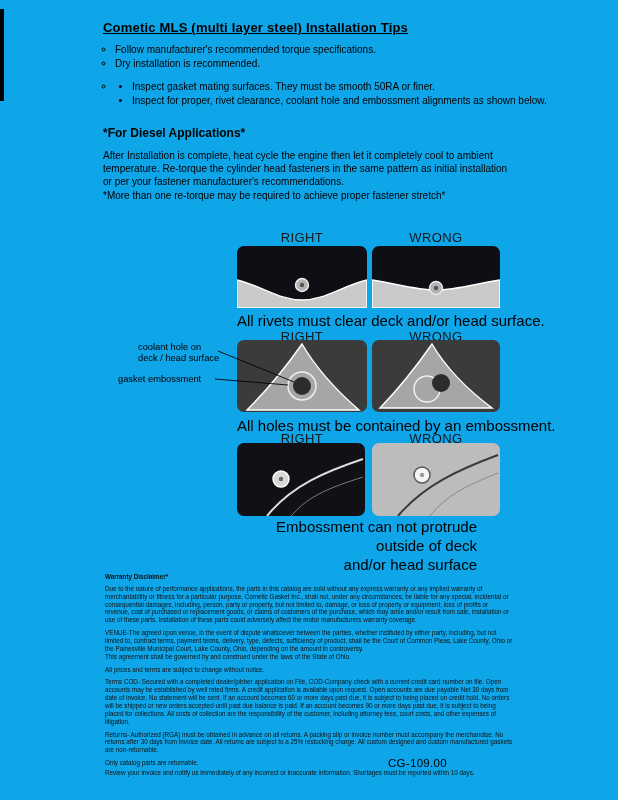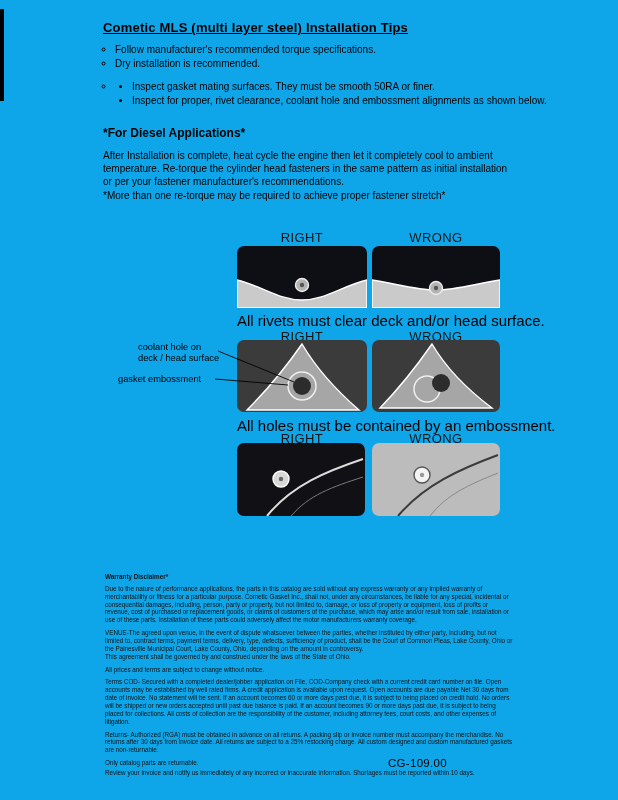--- a/index.html
+++ b/index.html
@@ -148,20 +148,22 @@
     </div>
     <div class="fig-panel pnl-r3-wrong">
       <svg width="128" height="73" viewBox="0 0 128 73">
         <rect x="0" y="0" width="128" height="73" rx="7" fill="#bcbcbc"></rect>
         <path d="M126,12 C88,26 52,42 26,73" fill="none" stroke="#3a3a3a" stroke-width="2"></path>
         <path d="M126,30 C96,42 74,52 58,73" fill="none" stroke="#8a8a8a" stroke-width="1"></path>
         <circle cx="50" cy="32" r="8" fill="#f4f4f4" stroke="#555555" stroke-width="1.4"></circle>
         <circle cx="50" cy="32" r="2.2" fill="#999"></circle>
       </svg>
     </div>
+    <div class="fig-caption cap-r3">Embossment can not protrude outside of deck
+and/or head surface</div>
 
   </div>
 
   <div class="disclaimer">
     <h4>Warranty Disclaimer*</h4>
     <p>Due to the nature of performance applications, the parts in this catalog are sold without any express warranty or any implied warranty of merchantability or fitness for a particular purpose.  Cometic Gasket Inc., shall not, under any circumstances, be liable for any special, incidental or consequential damages, including, person, party or property, but not limited to, damage, or loss of property or equipment, loss of profits or revenue, cost of purchased or replacement goods, or claims of customers of the purchase, which may arise and/or result from sale, installation or use of these parts.  Installation of these parts could adversely affect the motor manufacturers warranty coverage.</p>
     <p>VENUE-The agreed upon venue, in the event of dispute whatsoever between the parties, whether instituted by either party, including, but not limited to, contract terms, payment terms, delivery, type, defects, sufficiency of product, shall be the Court of Common Pleas, Lake County, Ohio or the Painesville Municipal Court, Lake County, Ohio, depending on the amount in controversy.
 This agreement shall be governed by and construed under the laws of the State of Ohio.</p>
     <p>All prices and terms are subject to change without notice.</p>
     <p>Terms COD- Secured with a completed dealer/jobber application on File, COD-Company check with a current credit card number on file.  Open accounts may be established by well rated firms.  A credit application is available upon request.  Open accounts are due payable Net 30 days from date of invoice.  No statement will be sent.  If an account becomes 60 or more days past due, it is subject to being placed on credit hold.  No orders will be shipped or new orders accepted until past due balance is paid.  If an account becomes 90 or more days past due, it is subject to being placed for collections.  All costs of collection are the responsibility of the customer, including attorney fees, court costs, and other expenses of litigation.</p>

